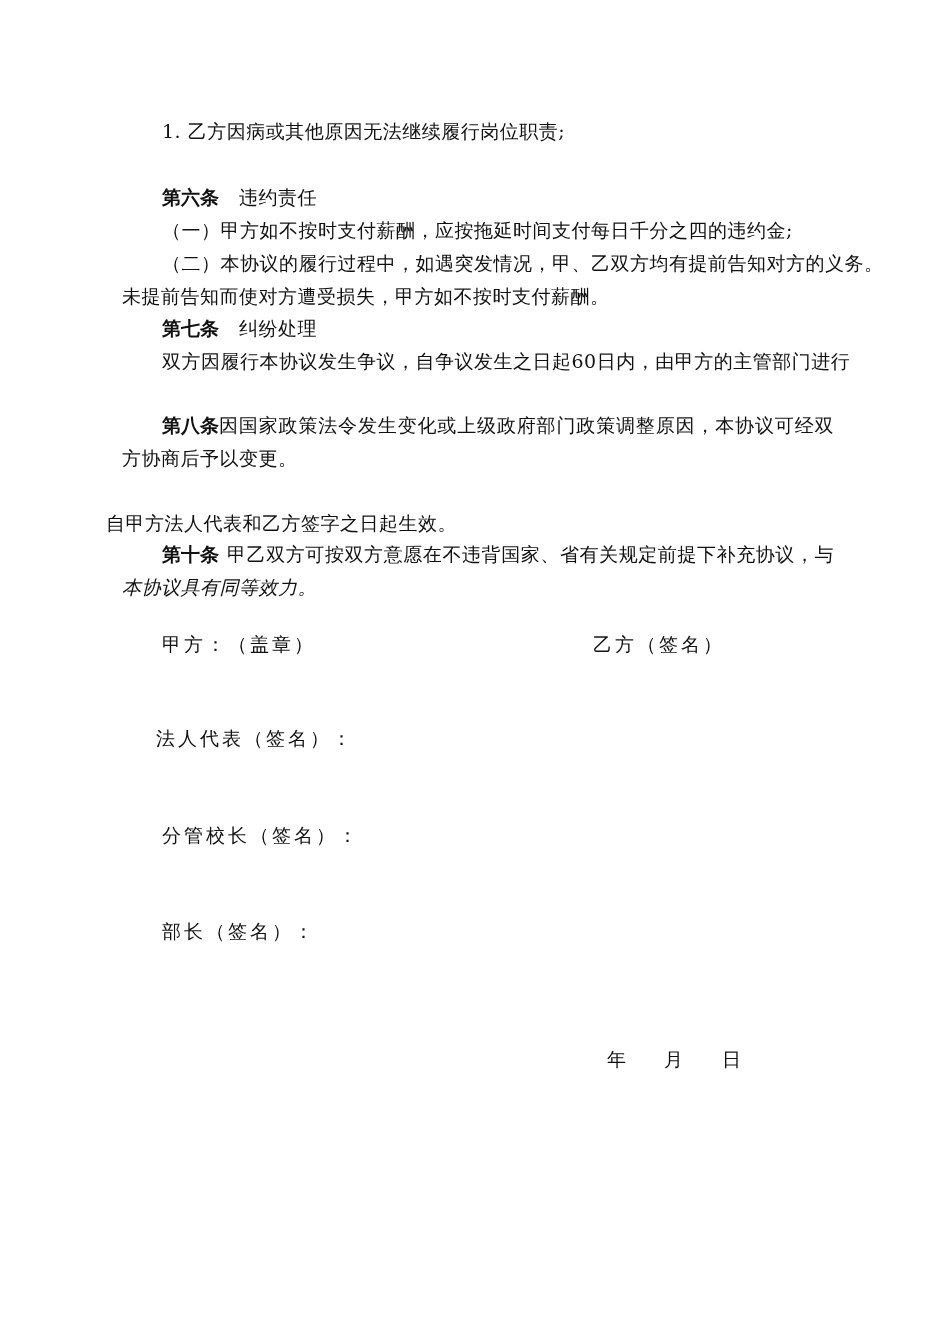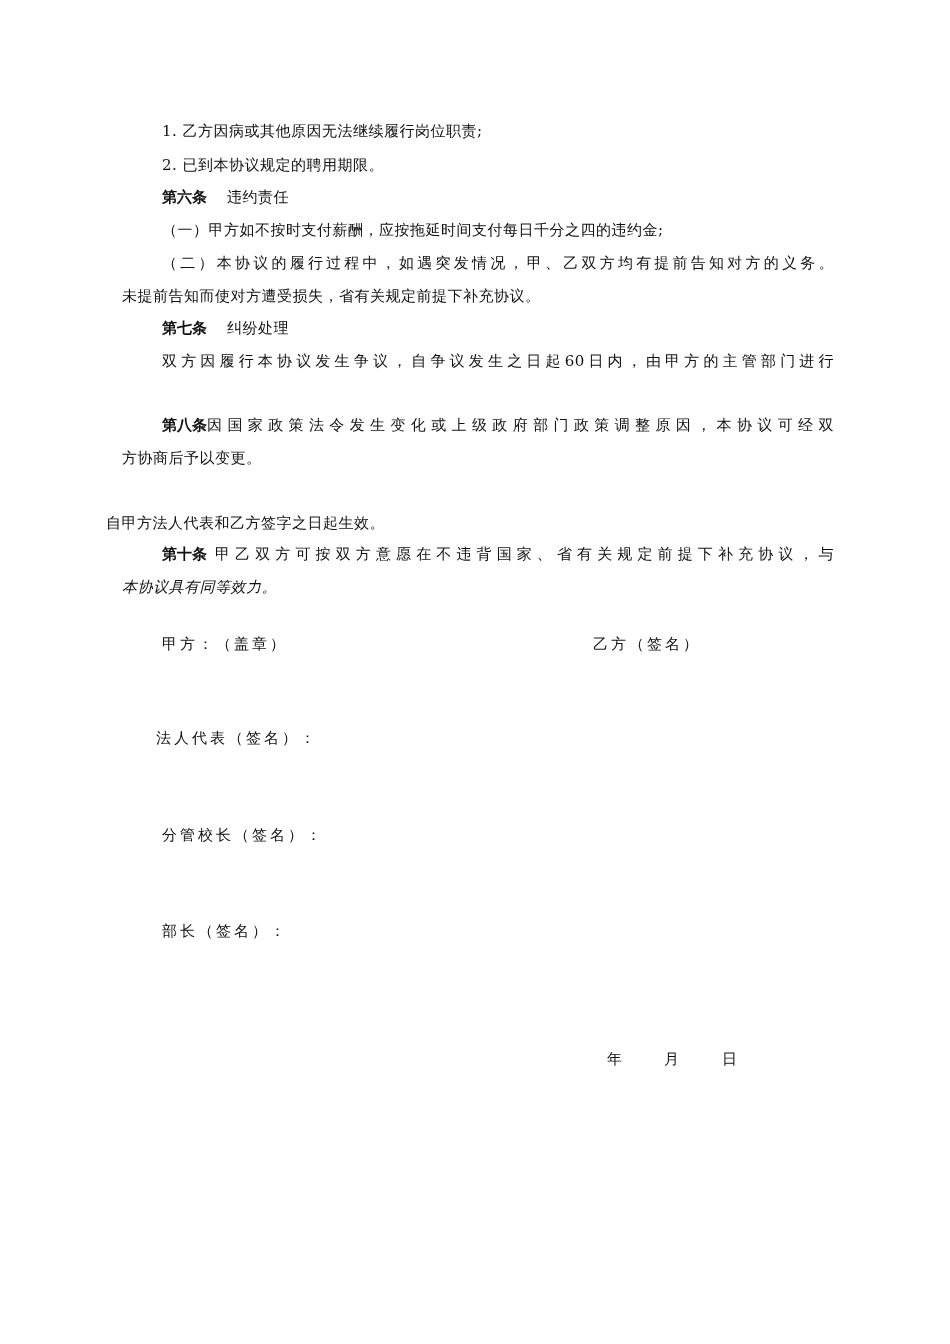--- a/index.html
+++ b/index.html
@@ -1,42 +1,41 @@
 <!DOCTYPE html>
 <html><head>
   <meta charset="utf-8">
   <style>
     html, body { margin: 0; padding: 0; background: #ffffff; }
     body { width: 950px; height: 1344px; position: relative; overflow: hidden; color: #111; }
     .page { position: absolute; left: 0; top: 0; width: 950px; height: 1344px; background: #fff; }
     .line {
       position: absolute;
       font-family: "DejaVu Serif", "Liberation Serif", serif;
-      font-size: 15px;
+      font-size: 19px;
       line-height: 22px;
       white-space: nowrap;
       letter-spacing: 0.5px;
     }
     .bold { font-weight: bold; font-family: "DejaVu Sans", "Liberation Sans", sans-serif; letter-spacing: 0; }
     .gap { display: inline-block; width: 20px; }
   </style>
 </head>
 <body>
 
 <div class="page">
 
   <div class="line" style="left:162px; top:120px;">1. 乙方因病或其他原因无法继续履行岗位职责;</div>
-  <div class="line" style="left:162px; top:154px;">2. 已到本协议规定的聘用期限。</div>
 
   <div class="line" style="left:162px; top:186px;">
     <span class="bold">第六条</span><span class="gap"></span><span>违约责任</span>
   </div>
   <div class="line" style="left:162px; top:219px;">（一）甲方如不按时支付薪酬，应按拖延时间支付每日千分之四的违约金;</div>
   <div class="line" style="left:162px; top:252px; width:672px; text-align:justify; text-align-last:justify;">（二）本协议的履行过程中，如遇突发情况，甲、乙双方均有提前告知对方的义务。</div>
-  <div class="line" style="left:122px; top:285px;">未提前告知而使对方遭受损失，省有关规定前提下补充协议。</div>
+  <div class="line" style="left:122px; top:285px;">未提前告知而使对方遭受损失，甲方如不按时支付薪酬。</div>
 
   <div class="line" style="left:162px; top:317px;">
     <span class="bold">第七条</span><span class="gap"></span><span>纠纷处理</span>
   </div>
   <div class="line" style="left:162px; top:350px; width:672px; text-align:justify; text-align-last:justify;">双方因履行本协议发生争议，自争议发生之日起60日内，由甲方的主管部门进行</div>
 
   <div class="line" style="left:162px; top:414px; width:672px; display:flex; justify-content:space-between;">
     <span class="bold">第八条</span>
       <span style="flex:1; text-align:justify; text-align-last:justify;">因国家政策法令发生变化或上级政府部门政策调整原因，本协议可经双</span>
   </div>

